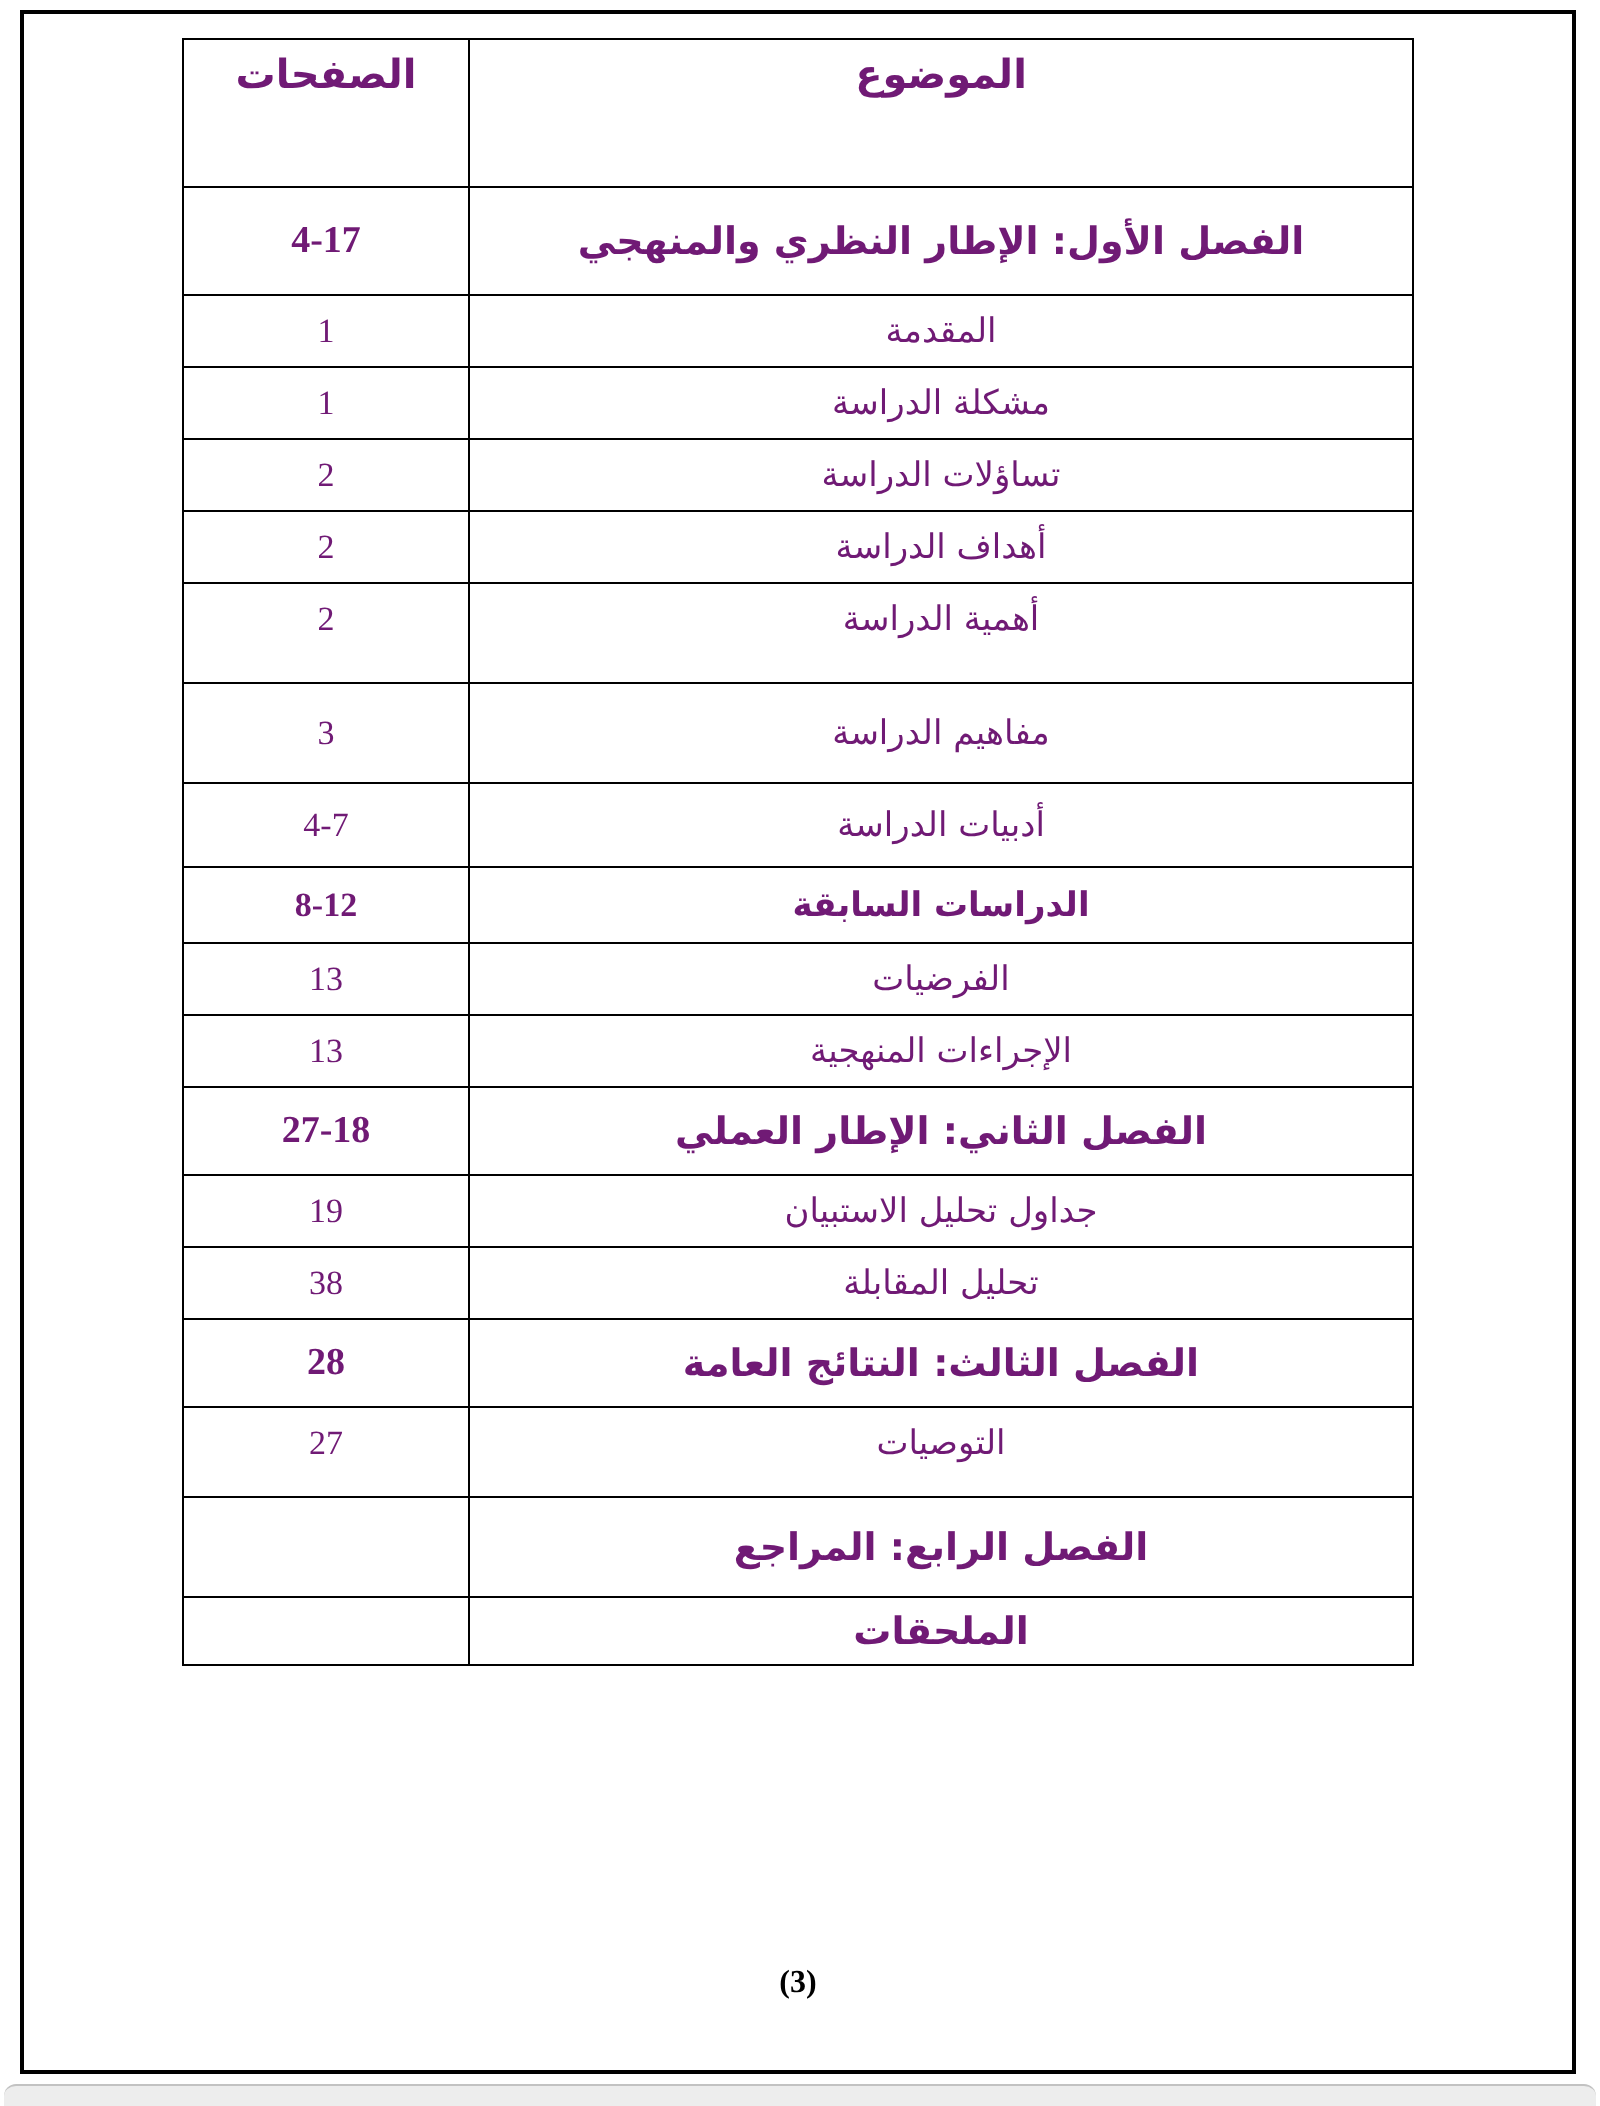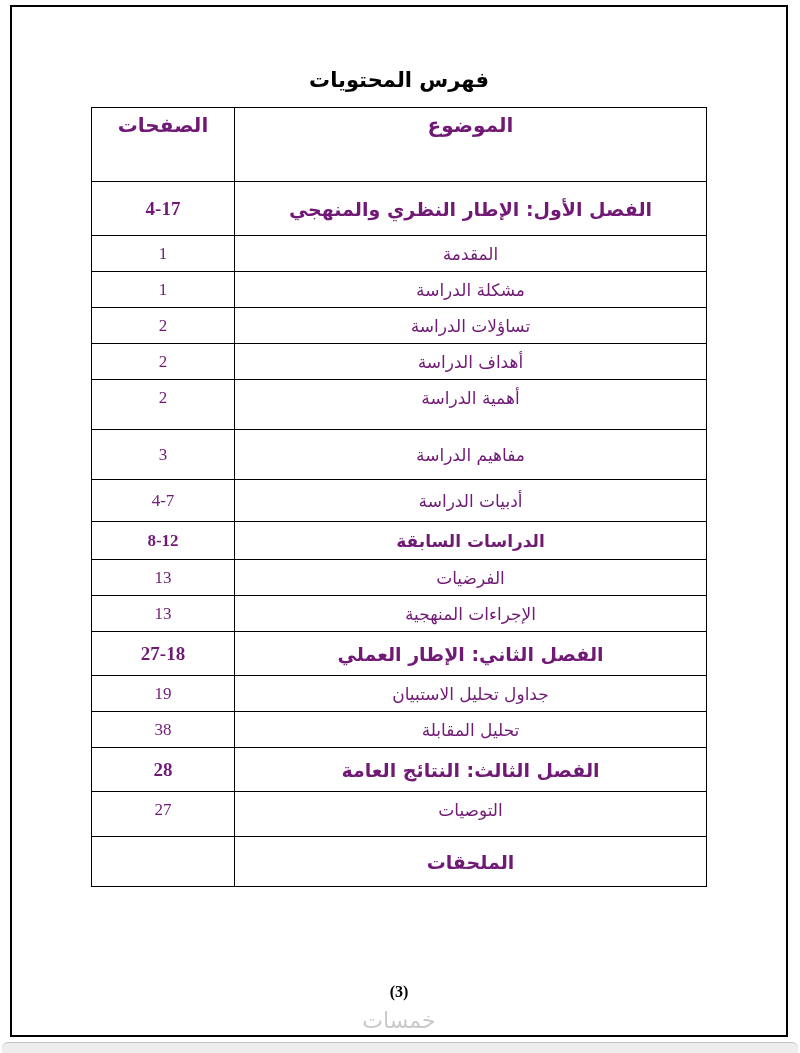--- a/index.html
+++ b/index.html
@@ -121,21 +121,20 @@
     border-top: 1px solid #c2c2c2;
     border-radius: 6px 6px 0 0;
   }
 </style>
 </head>
 <body>
 
 <div class="viewport">
   <div class="page-frame">
 
-    <h1 class="doc-title">فهرس المحتويات</h1>
 
     <table class="toc-table">
       <colgroup>
         <col class="col-topic">
         <col class="col-pages">
       </colgroup>
       <thead>
         <tr>
           <th>الموضوع</th>
           <th>الصفحات</th>
@@ -200,25 +199,28 @@
           </tr>
           <tr class="chapter">
             <td class="topic-cell">الفصل الثالث: النتائج العامة</td>
             <td class="pages-cell">28</td>
           </tr>
           <tr>
             <td class="topic-cell">التوصيات</td>
             <td class="pages-cell">27</td>
           </tr>
           <tr class="chapter">
+            <td class="topic-cell">الفصل الرابع: المراجع</td>
+            <td class="pages-cell"></td>
+          </tr>
+          <tr class="chapter">
             <td class="topic-cell">الملحقات</td>
             <td class="pages-cell"></td>
           </tr>
         </tbody>
     </table>
 
     <div class="footer-page-number">(3)</div>
 
-    <div class="watermark">خمسات</div>
   </div>
 
   <div class="bottom-strip"></div>
 </div>
 
 </body></html>

